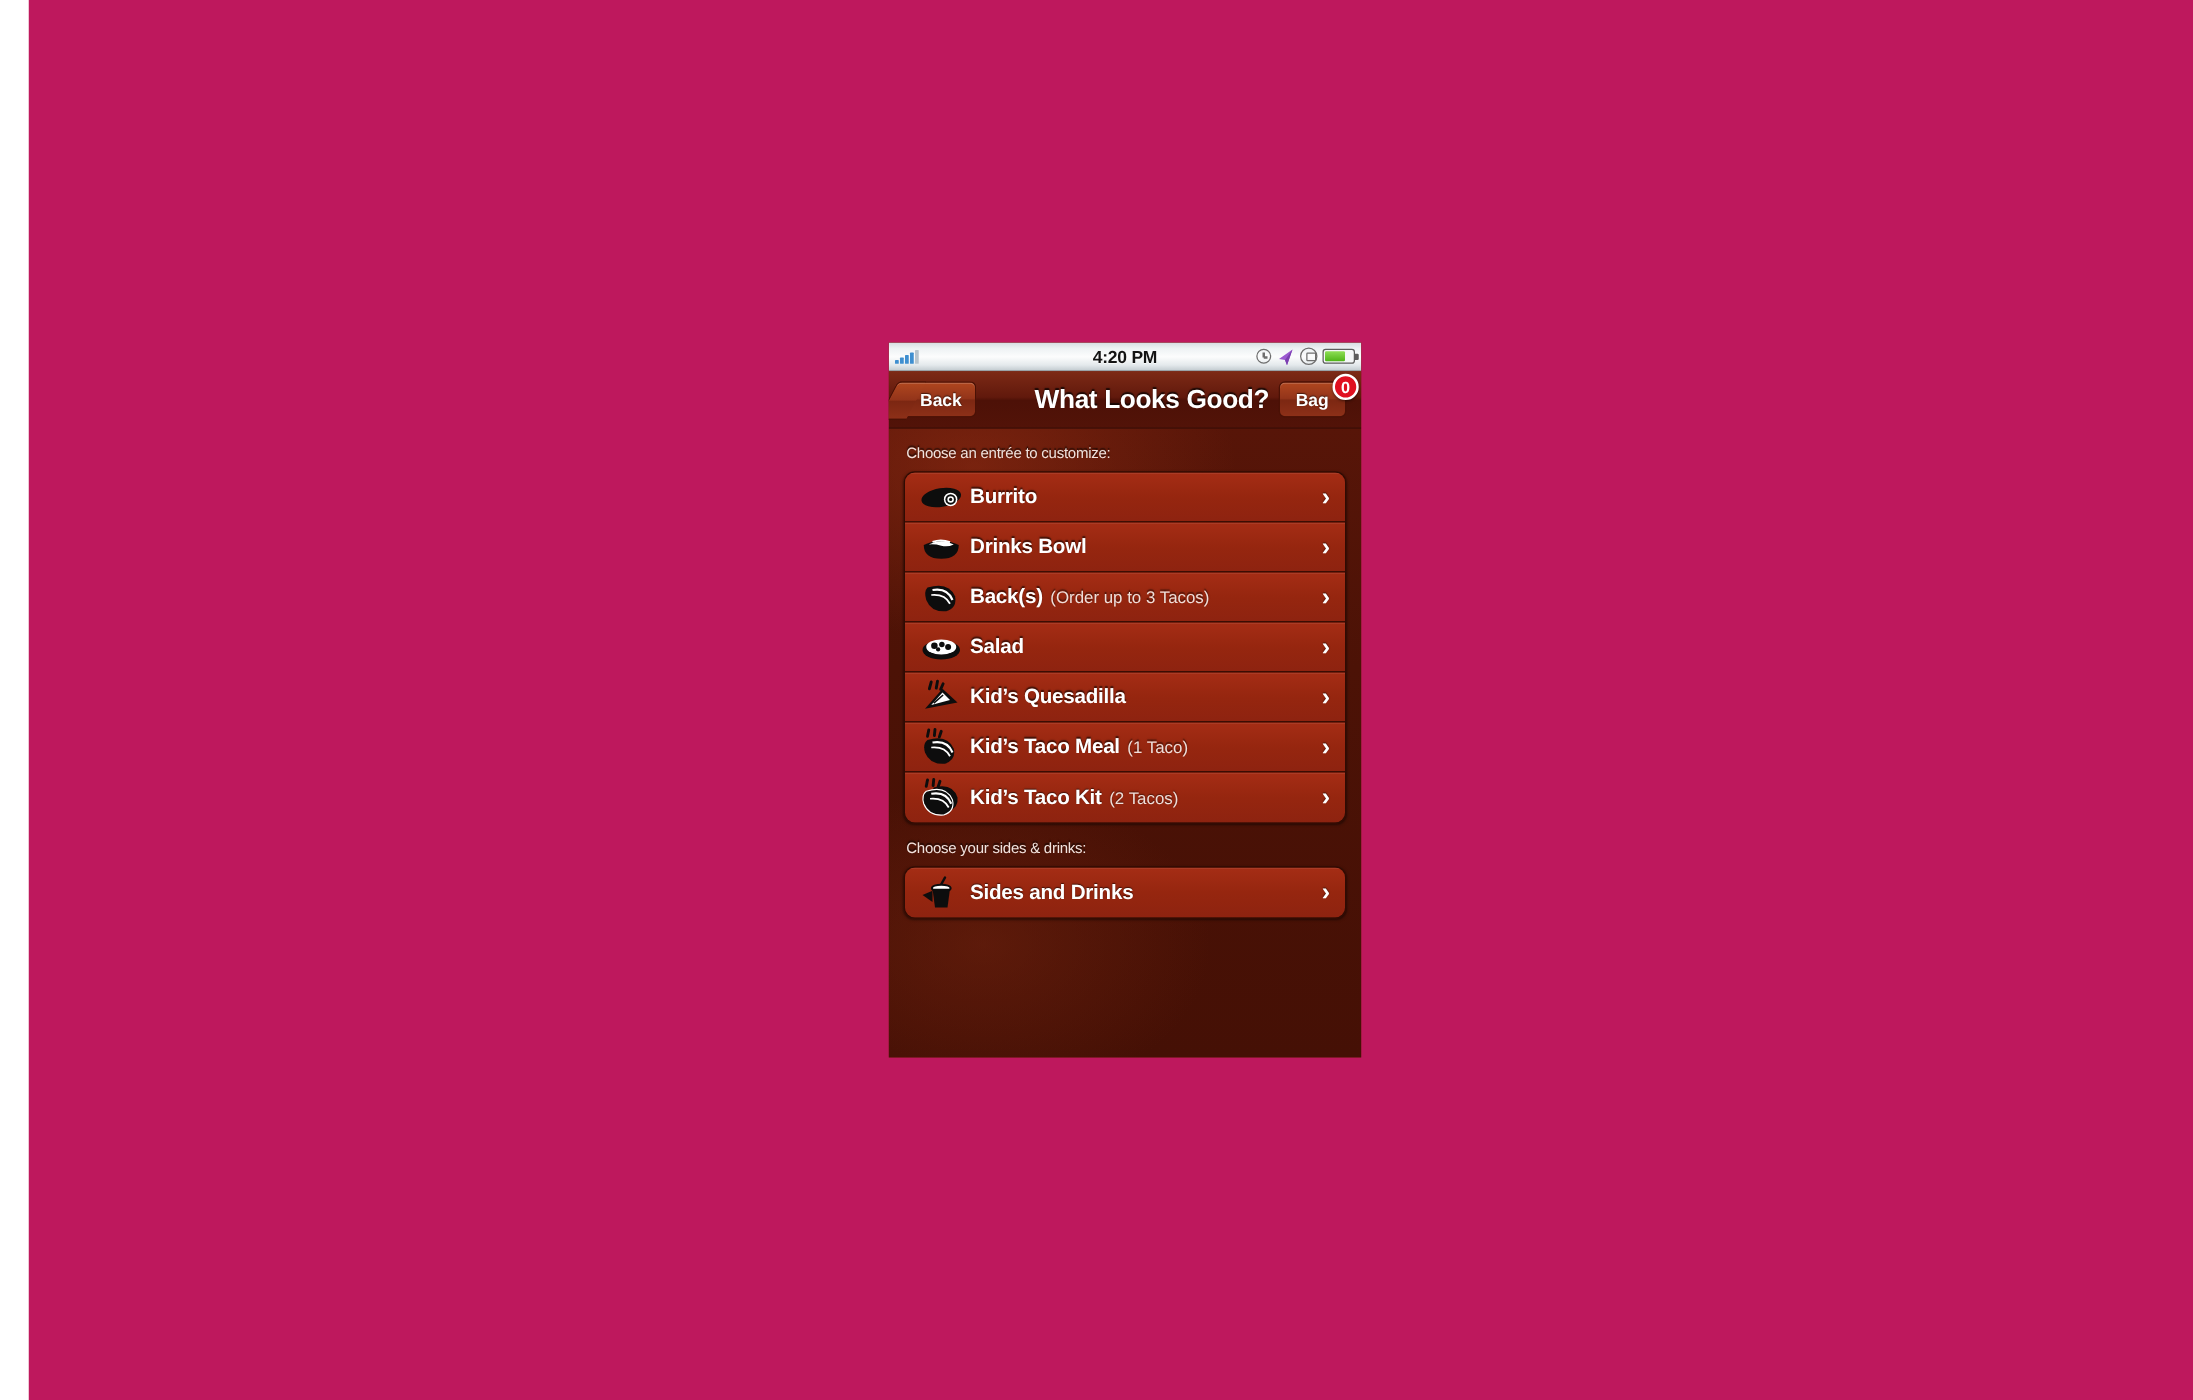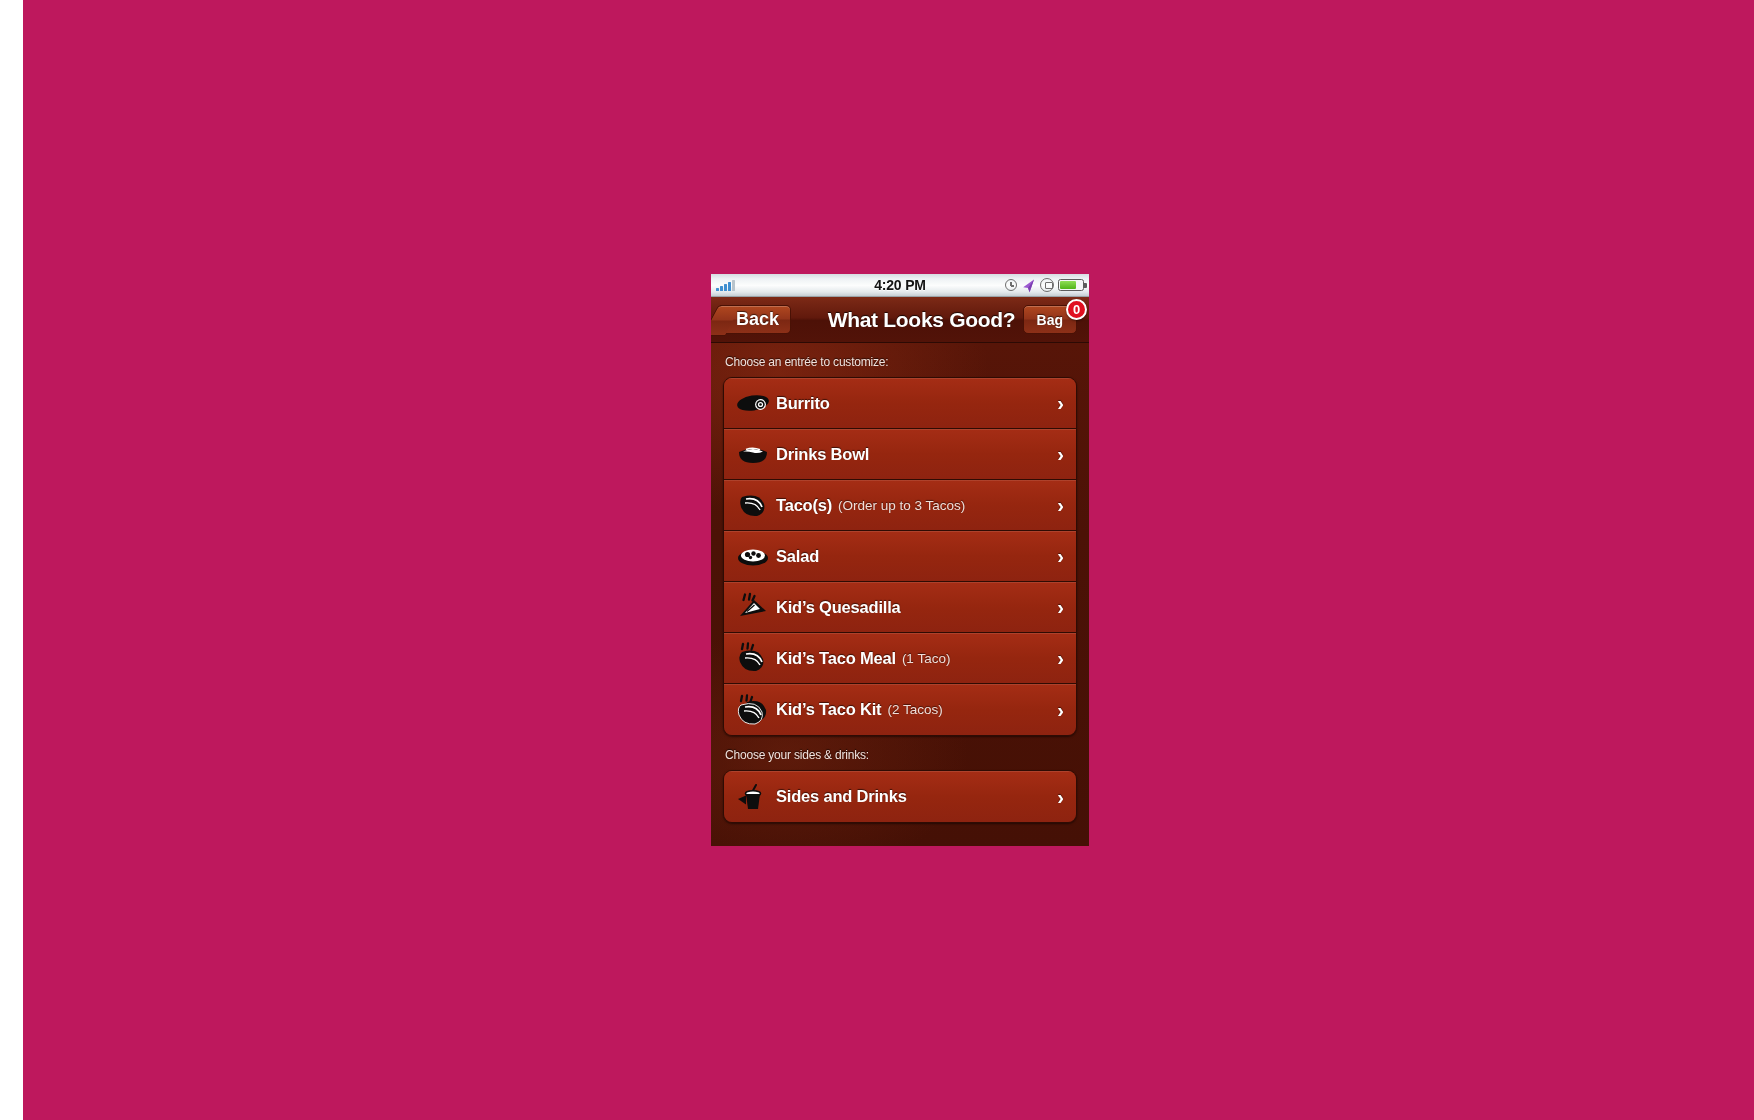--- a/index.html
+++ b/index.html
@@ -84,21 +84,21 @@
   }
   .nav-title{
     position:absolute; left:0; right:0; text-align:center;
     font-size:21px; font-weight:bold; color:#ffffff;
     text-shadow:0 -1px 1px rgba(0,0,0,.75);
     letter-spacing:-0.3px; pointer-events:none;padding-left:43px;
   }
   .btn-back{
     position:relative; margin-left:9px; height:29px; z-index:3;
     padding:0 11px 0 16px; display:flex; align-items:center;
-    color:#fff; font-size:18px; font-weight:bold;
+    color:#fff; font-size:14px; font-weight:bold;
     text-shadow:0 -1px 1px rgba(0,0,0,.6);
     background:linear-gradient(to bottom,#b0471f 0%,#93341a 48%,#7c2712 52%,#8d3018 100%);
     border:1px solid #4a1105; border-left:none;
     border-radius:0 5px 5px 0;
     box-shadow:inset 0 1px 0 rgba(255,255,255,.22);
   }
   .btn-back::before{
     content:""; position:absolute; left:-10px; top:-1px;
     width:22px; height:29px;
     background:linear-gradient(to bottom,#b0471f 0%,#93341a 48%,#7c2712 52%,#8d3018 100%);
@@ -148,21 +148,21 @@
     margin:0 12px;
     border-radius:9px;
     overflow:hidden;
     border:1px solid #2f0b03;
     box-shadow:0 1px 2px rgba(0,0,0,.5);
   }
 
   .row{
     position:relative;
     display:flex; align-items:center;
-    height:51px;
+    height:40px;
     padding:0 12px 0 10px;
     background:linear-gradient(to bottom,#a52d15 0%,#96260f 50%,#8e2310 100%);
     border-bottom:1px solid #2f0b03;
     box-shadow:inset 0 1px 0 rgba(255,255,255,.10);
   }
   .row:last-child{ border-bottom:none; }
 
   .row-icon{
     width:38px; height:34px; flex:0 0 38px;
     display:flex; align-items:center; justify-content:center;
@@ -263,21 +263,21 @@
         </div>
 
         <div class="row">
           <span class="row-icon">
             <svg width="32" height="28" viewBox="0 0 32 28">
               <path d="M5 6 Q22 1 27 13 Q29 22 20 25 Q8 26 4 16 Q2 9 5 6 Z" fill="#0d0d0d"></path>
               <path d="M9 8 Q21 6 25 16" stroke="#ffffff" stroke-width="1.7" fill="none"></path>
               <path d="M8 12 Q19 11 23 19" stroke="#ffffff" stroke-width="1.4" fill="none"></path>
             </svg>
           </span>
-          <span class="row-label">Taco(s)</span>
+          <span class="row-label">Back(s)</span>
           <span class="row-sub">(Order up to 3 Tacos)</span>
           <span class="chev">›</span>
         </div>
 
         <div class="row">
           <span class="row-icon">
             <svg width="34" height="24" viewBox="0 0 34 24">
               <ellipse cx="17" cy="14" rx="15" ry="7.5" fill="#0d0d0d"></ellipse>
               <ellipse cx="17" cy="11.5" rx="12" ry="6" fill="#ffffff"></ellipse>
               <circle cx="11.5" cy="10.5" r="2.6" fill="#0d0d0d"></circle>

